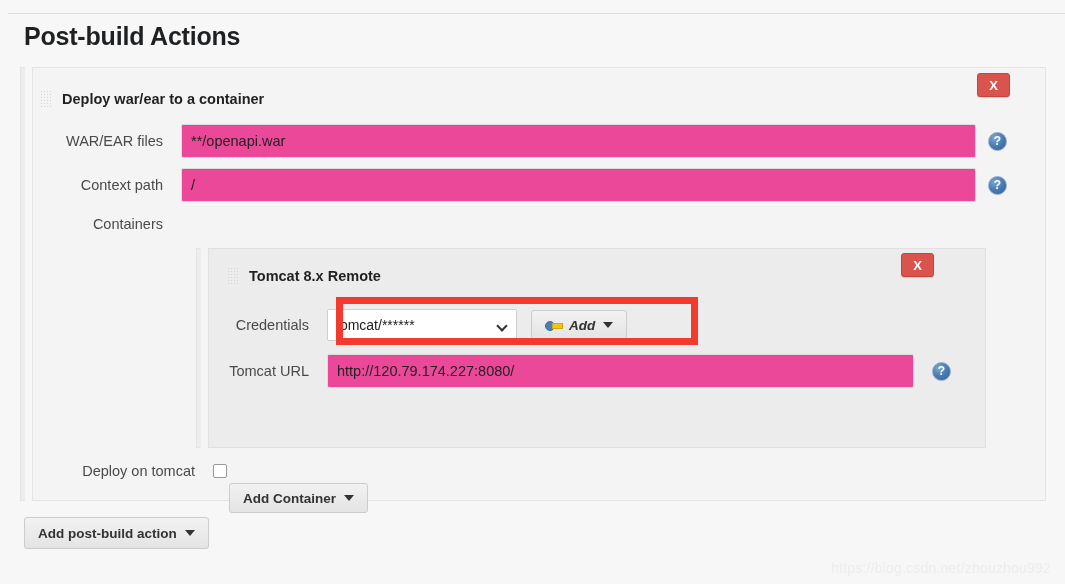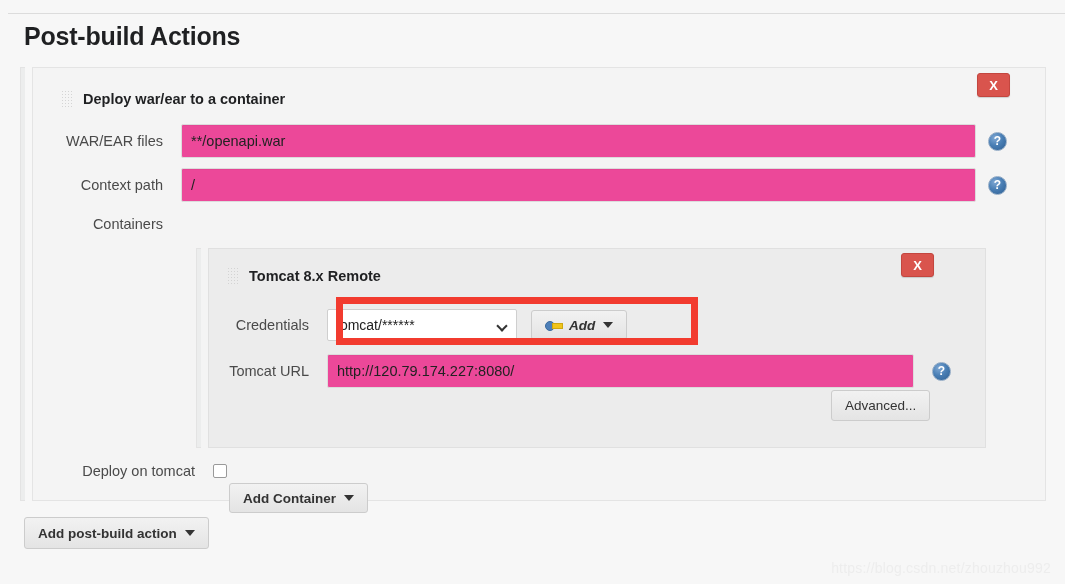--- a/index.html
+++ b/index.html
@@ -48,21 +48,21 @@
   .block-panel {
     position: absolute;
     left: 12px; top: 0;
     width: 1014px; height: 434px;
     background: #f4f4f4;
     border: 1px solid #e4e4e4;
   }
 
   .section-head {
     position: absolute;
-    left: 28px; top: 22px;
+    left: 7px; top: 22px;
     display: flex; align-items: center;
     font-weight: bold;
     font-size: 14.5px;
     color: #1f2022;
   }
   .section-head.nested { font-size: 14.5px; }
 
   
   .grip {
     width: 12px; height: 17px;
@@ -307,23 +307,20 @@
         <span class="caret"></span>
       </span>
     </div>
 
     <div class="row" style="left:-30px; top:105px;">
       <span class="lbl">Tomcat URL</span>
       <span class="txt" style="width:587px;">http://120.79.174.227:8080/</span>
       <span class="help-icon" style="margin-left:18px;">?</span>
     </div>
 
-    <div class="btn plain" style="position:absolute; left:622px; top:141px; height:31px;">
-      <span>Advanced...</span>
-    </div>
 
     <div class="x-btn" style="position:absolute; left:692px; top:4px;">X</div>
 
   </div>
 </div>
 
 <div class="annot"></div>
 
 <div class="btn" style="position:absolute; left:24px; top:517px; height:32px;">
   <span>Add post-build action</span>

